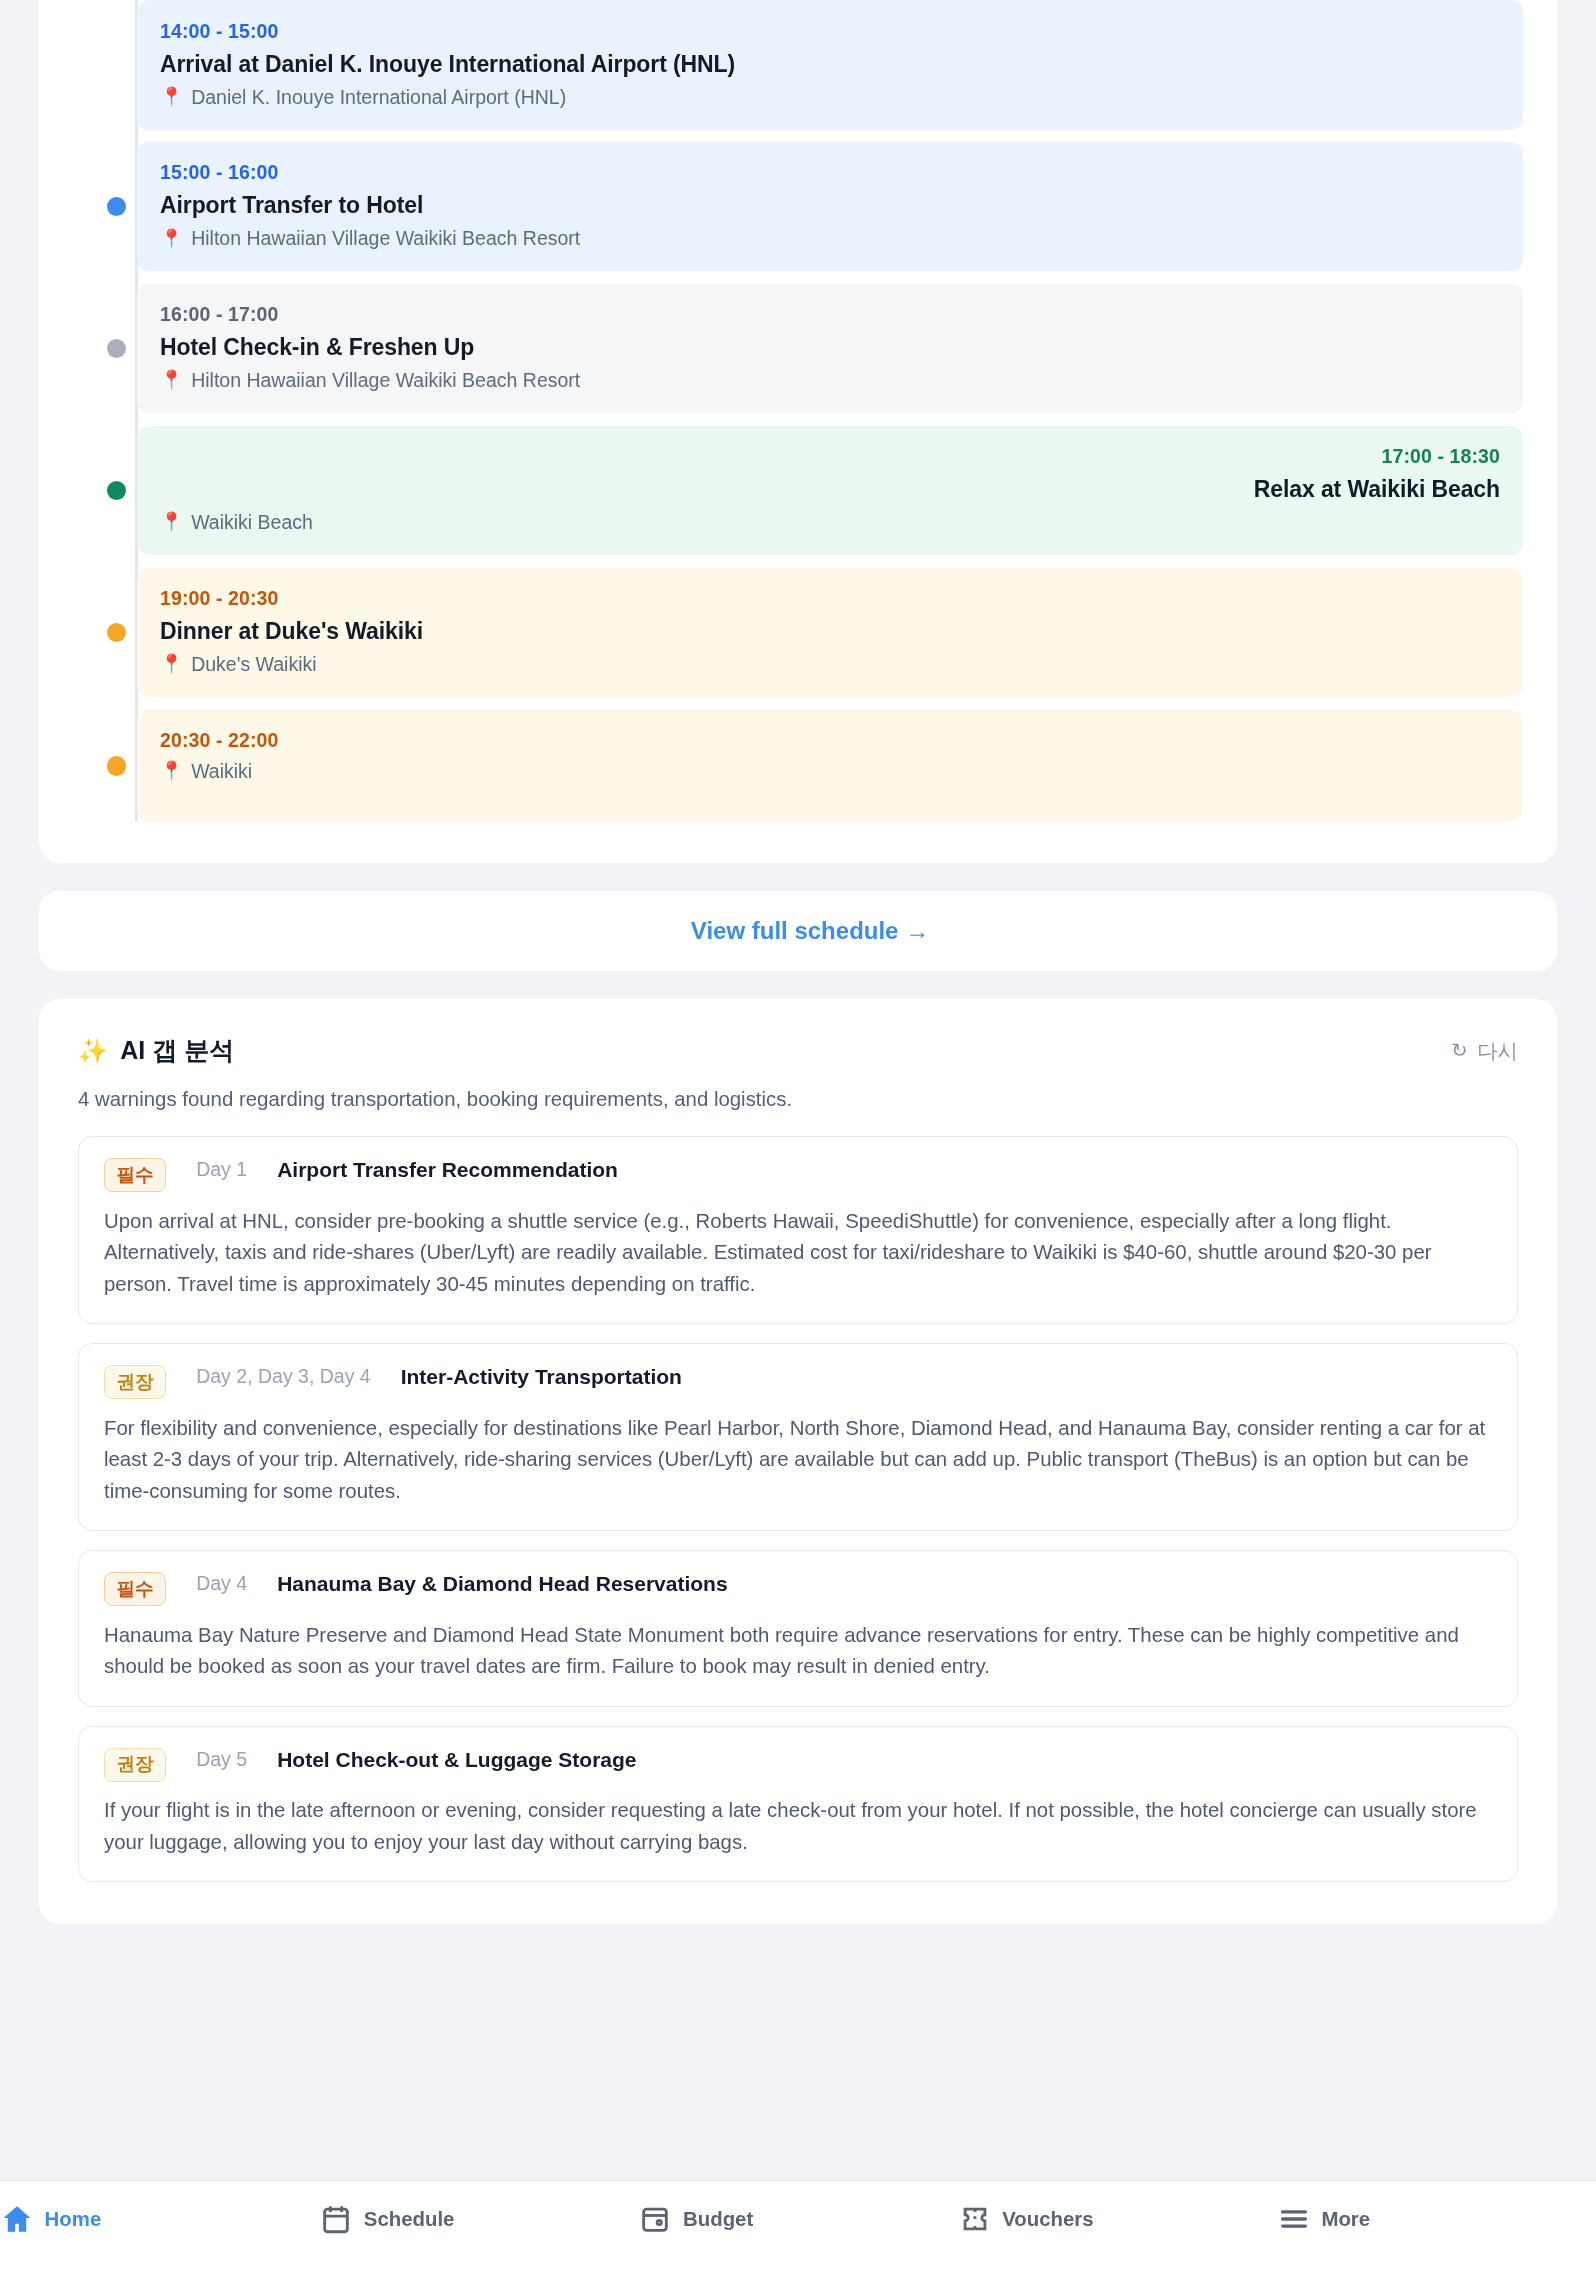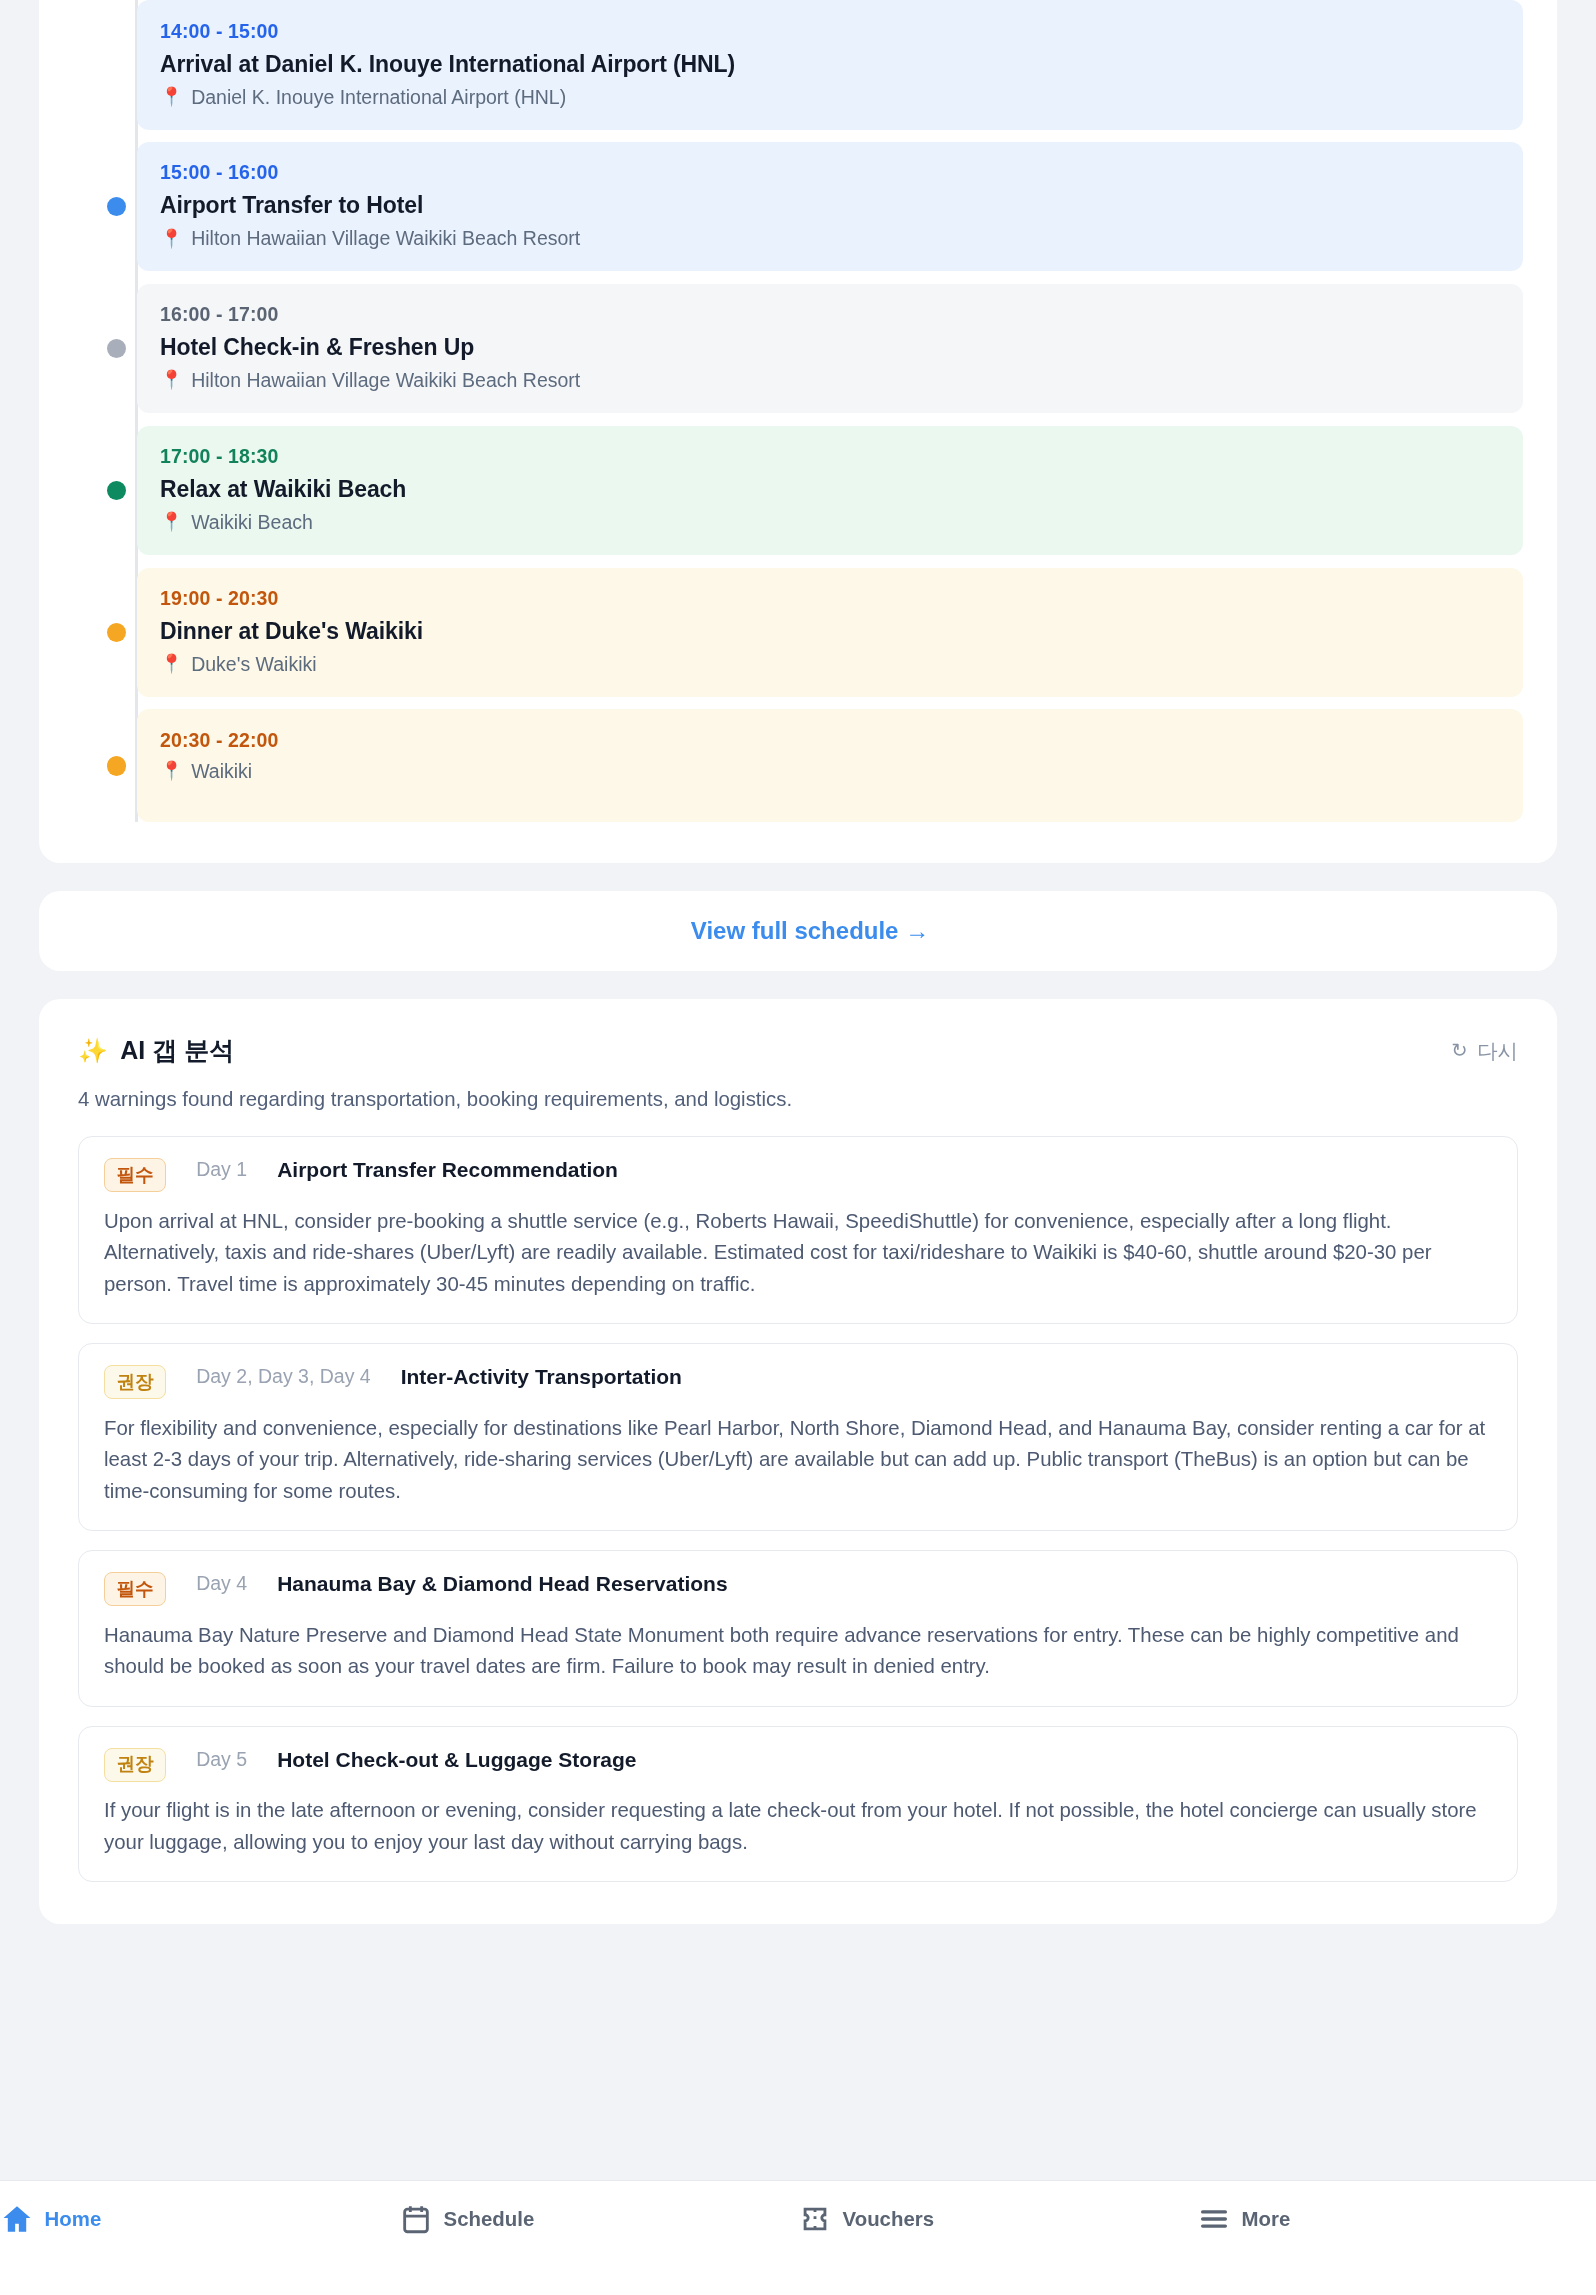--- a/index.html
+++ b/index.html
@@ -114,21 +114,21 @@
     color: #5d6b7e;
     display: flex;
     align-items: center;
     gap: 8px;
   }
   .pin { font-size: 18.6px; line-height: 1; }
 
   
   .v-blue   { background: #eaf2fe; }
   .v-gray   { background: #f5f6f8; }
-  .v-green  { background: #eaf8f0; }
+  .v-green  { background: #eaf8f0; text-align: right; }
   .v-yellow { background: #fdf8e7; }
 
   .t-blue   { color: #2563eb; }
   .t-gray   { color: #5a6473; }
   .t-green  { color: #12825a; }
   .t-orange { color: #c2560d; }
 
   .d-blue   { background: #3b8ced; }
   .d-gray   { background: #a8afba; }
   .d-green  { background: #0d8a5f; }
@@ -422,20 +422,30 @@
             <svg width="34" height="34" viewBox="0 0 24 24" fill="none" stroke="#5a6473" stroke-width="2">
               <rect x="4" y="5" width="16" height="16" rx="2"></rect>
               <path d="M4 10h16M8 3v4M16 3v4"></path>
             </svg>
           </span>
           <span class="nav-label">Schedule</span>
         </div>
         <div class="nav-item">
           <span class="nav-icon">
             <svg width="34" height="34" viewBox="0 0 24 24" fill="none" stroke="#5a6473" stroke-width="2">
+              <rect x="4" y="5" width="16" height="15" rx="2"></rect>
+              <path d="M4 9.5h16"></path>
+              <circle cx="15" cy="14.5" r="1.5"></circle>
+            </svg>
+          </span>
+          <span class="nav-label">Budget</span>
+        </div>
+        <div class="nav-item">
+          <span class="nav-icon">
+            <svg width="34" height="34" viewBox="0 0 24 24" fill="none" stroke="#5a6473" stroke-width="2">
               <path d="M5 5h14v4a2.2 2.2 0 0 0 0 4.4V19H5v-5.6a2.2 2.2 0 0 0 0-4.4z"></path>
               <path d="M12 5v2M12 10v4M12 17v2" stroke-dasharray="2 2"></path>
             </svg>
           </span>
           <span class="nav-label">Vouchers</span>
         </div>
         <div class="nav-item">
           <span class="nav-icon">
             <svg width="34" height="34" viewBox="0 0 24 24" stroke="#5a6473" stroke-width="2.4" stroke-linecap="round">
               <path d="M4 7h16M4 12h16M4 17h16"></path>

